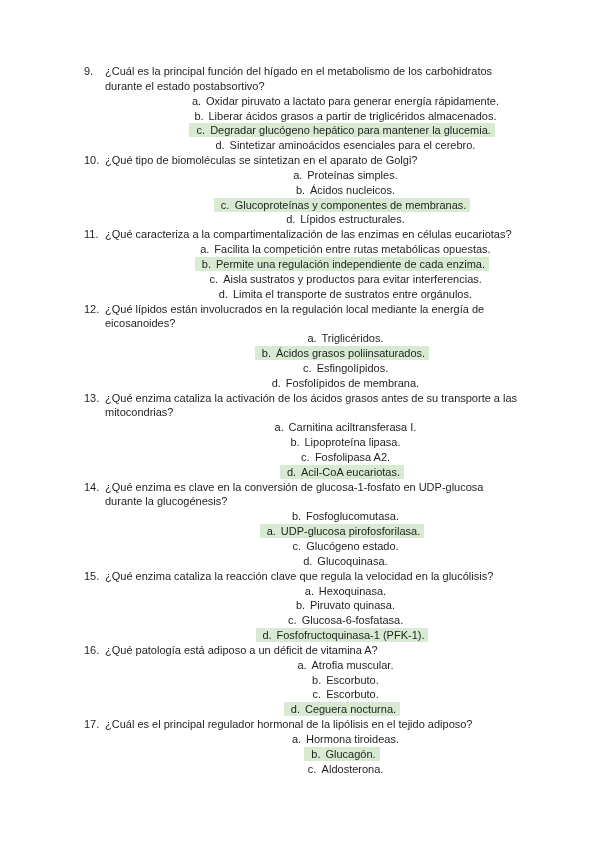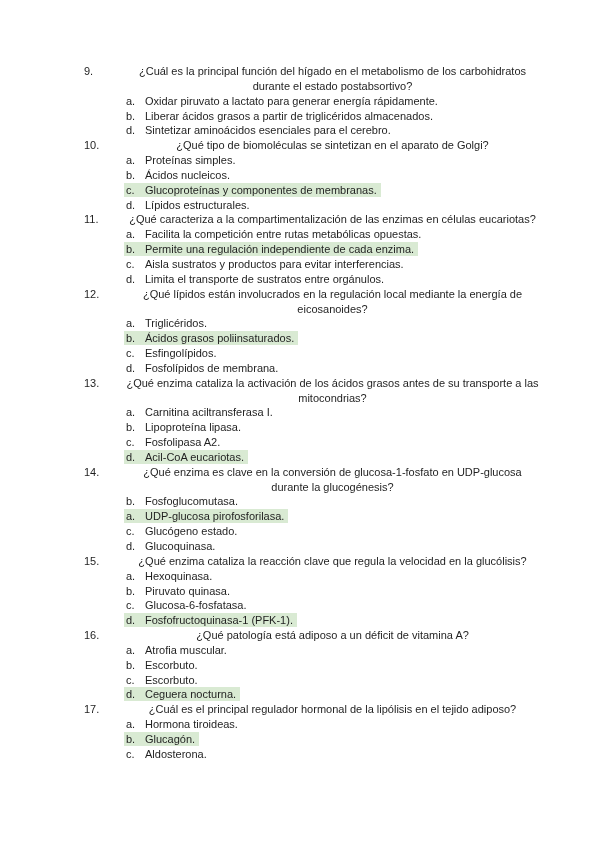--- a/index.html
+++ b/index.html
@@ -28,30 +28,30 @@
   .question { }
   .q-head {
     display: flex;
     align-items: flex-start;
   }
   .q-num {
     flex: 0 0 21px;
   }
   .q-text {
     flex: 1 1 auto;
-    text-align: center;
   }
   .q-text .q-line {
     display: block;
     white-space: nowrap;
   }
   .options { }
   .option {
     padding-left: 42px;
     white-space: nowrap;
+    text-align: center;
   }
   .option-inner {
     display: inline;
   }
   .option-inner.hl {
     background-color: var(--highlight-color, #d9ead3);
     padding: 1px 4px 1px 2px;
     margin-left: -2px;
   }
   .opt-letter {
@@ -71,20 +71,21 @@
         <div class="q-head">
           <span class="q-num">9.</span>
           <div class="q-text">
             <span class="q-line">¿Cuál es la principal función del hígado en el metabolismo de los carbohidratos</span>
             <span class="q-line">durante el estado postabsortivo?</span>
           </div>
         </div>
         <div class="options">
           <div class="option"><span class="option-inner"><span class="opt-letter">a.</span><span class="opt-text">Oxidar piruvato a lactato para generar energía rápidamente.</span></span></div>
           <div class="option"><span class="option-inner"><span class="opt-letter">b.</span><span class="opt-text">Liberar ácidos grasos a partir de triglicéridos almacenados.</span></span></div>
+          <div class="option"><span class="option-inner hl"><span class="opt-letter">c.</span><span class="opt-text">Degradar glucógeno hepático para mantener la glucemia.</span></span></div>
           <div class="option"><span class="option-inner"><span class="opt-letter">d.</span><span class="opt-text">Sintetizar aminoácidos esenciales para el cerebro.</span></span></div>
         </div>
       </div>
       <div class="question">
         <div class="q-head">
           <span class="q-num">10.</span>
           <div class="q-text">
             <span class="q-line">¿Qué tipo de biomoléculas se sintetizan en el aparato de Golgi?</span>
           </div>
         </div>

